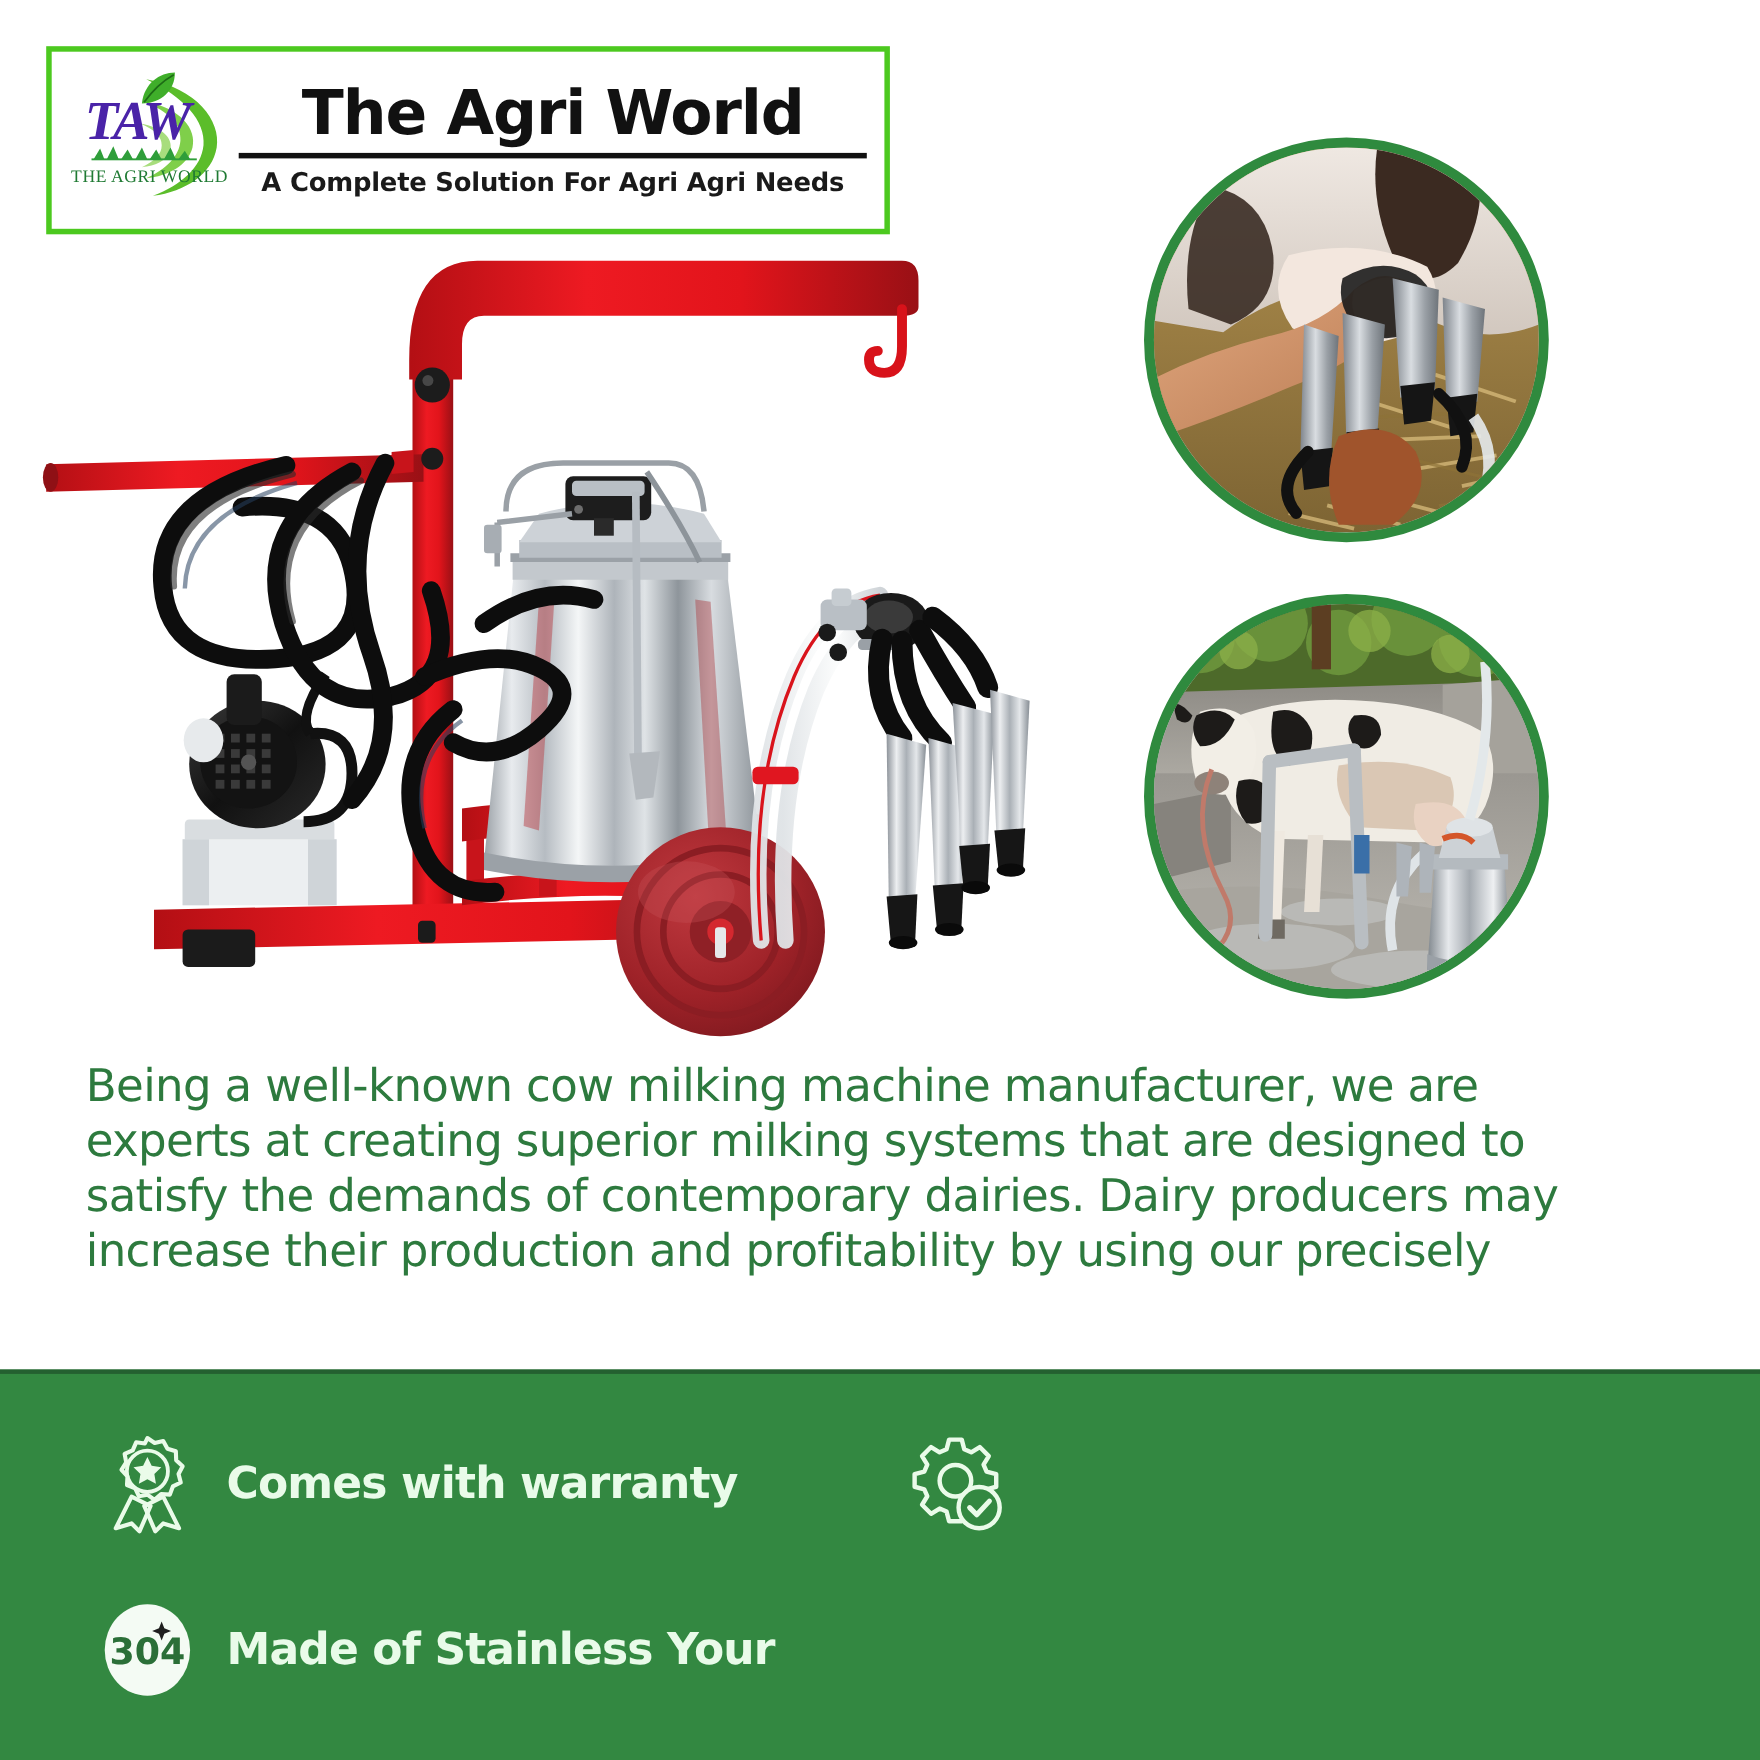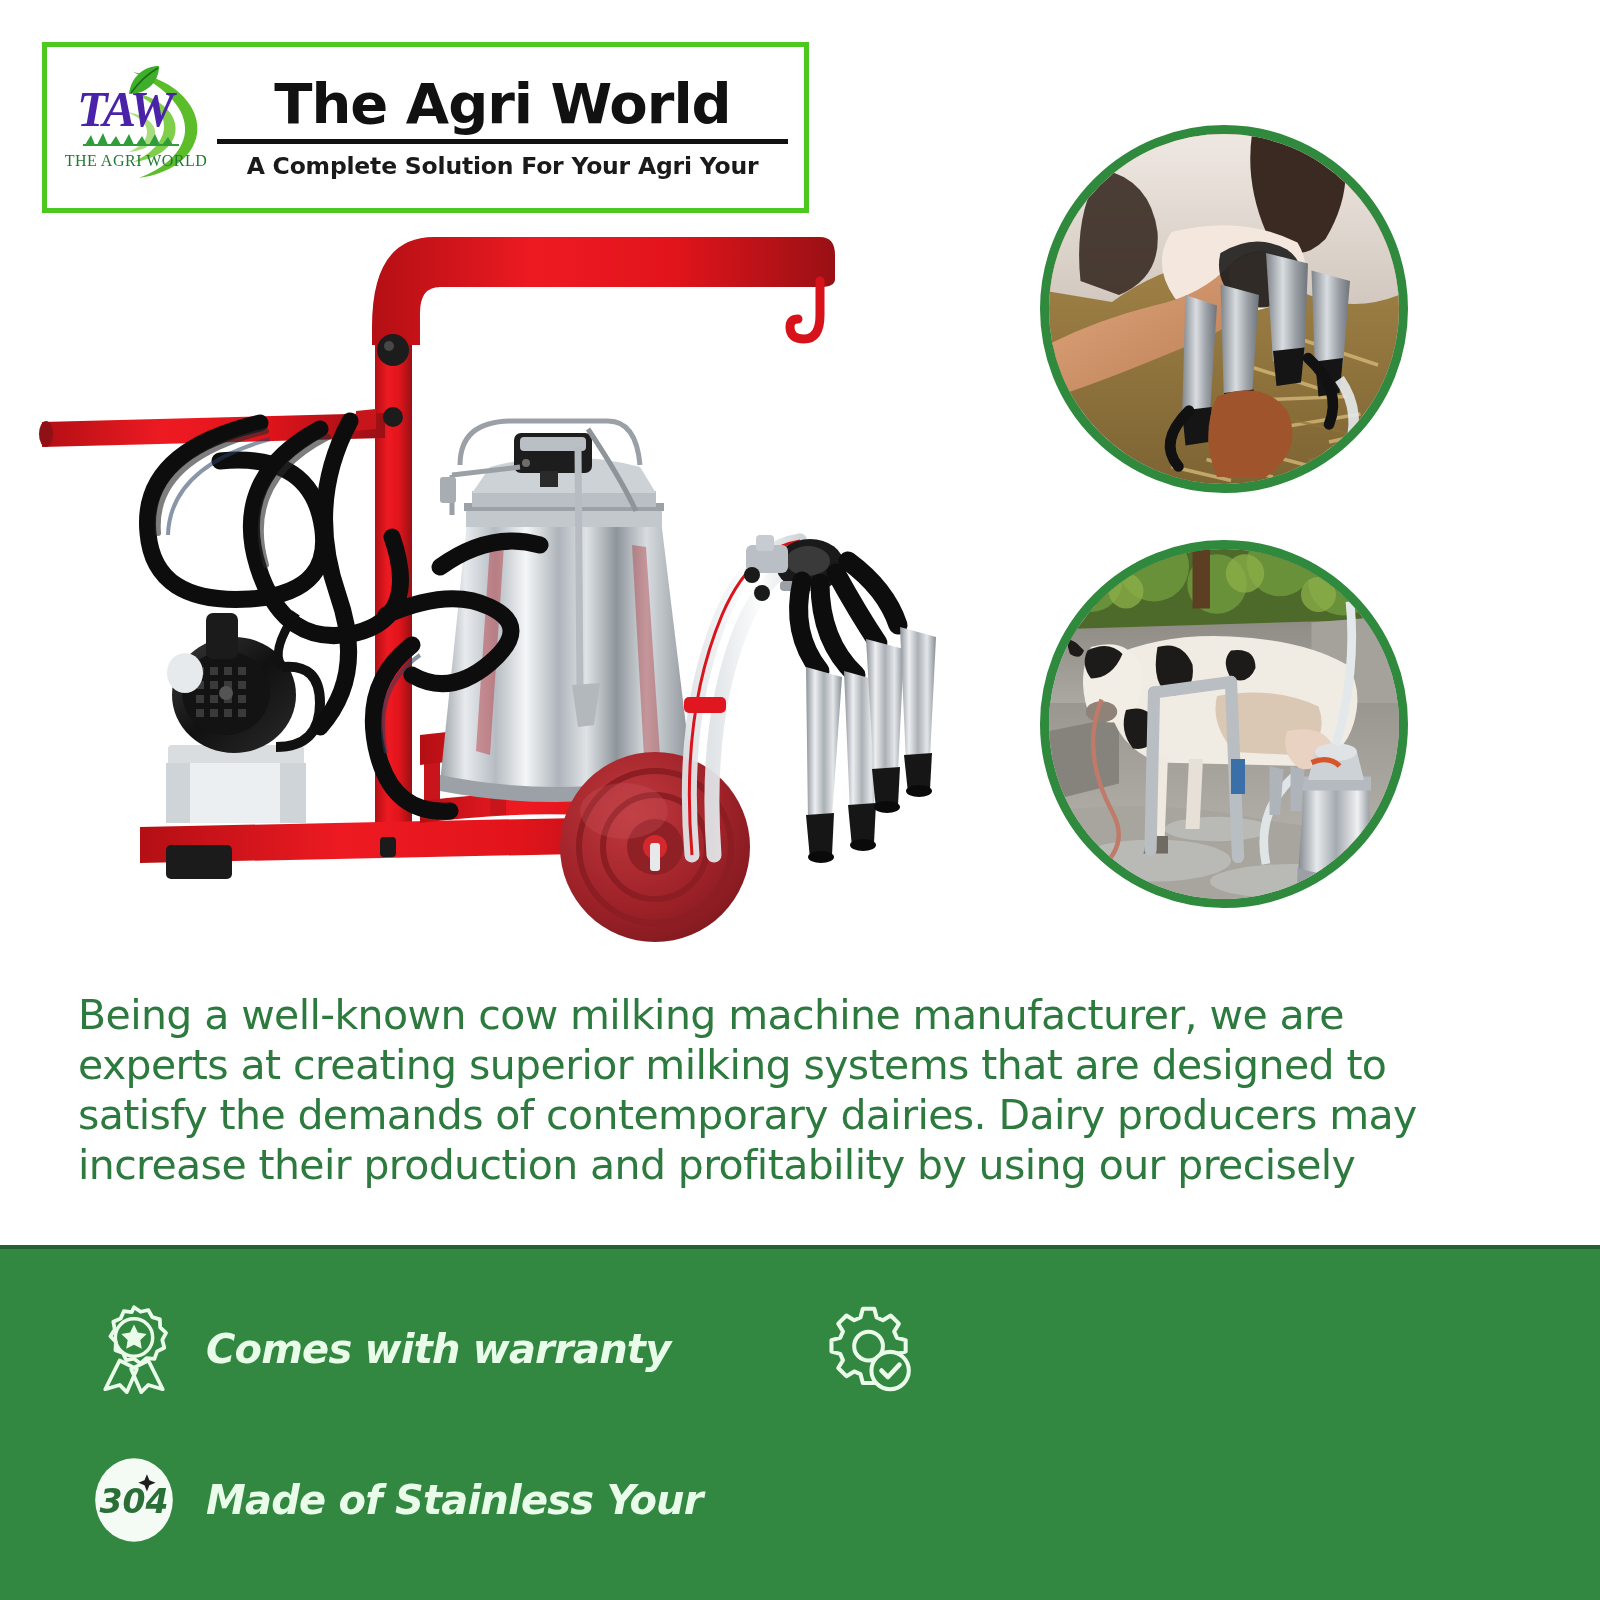--- a/index.html
+++ b/index.html
@@ -56,30 +56,30 @@
   .photo-circle{
     position:absolute; border-radius:50%; overflow:hidden;
     border:9px solid #2f8a3e; background:#cfcfc9;
   }
   .photo-top{ left:1040px; top:125px; width:368px; height:368px; }
   .photo-bottom{ left:1040px; top:540px; width:368px; height:368px; }
   .photo-circle svg{ width:100%; height:100%; display:block; }
 
   
   .desc{
-    position:absolute; left:78px; top:990px; width:1420px;
+    position:absolute; left:78px; top:962px; width:1420px;
     color:#2d7a3e;
     font-family:"DejaVu Sans", sans-serif;
     font-size:41px; line-height:50px; letter-spacing:-.6px;
   }
 
   
   .band{
     position:absolute; left:0; top:1245px; width:1600px; height:355px;
-    background:#338841; border-top:4px solid #246030;font-style:italic;
+    background:#338841; border-top:4px solid #246030;
   }
   .band-grid{
     position:absolute; inset:0;
     display:grid; grid-template-columns:1fr 1fr; grid-template-rows:1fr 1fr;
     padding:24px 40px 24px 88px;
   }
   .feature{ display:flex; align-items:center; gap:26px; }
   .feature-icon{ flex:0 0 92px; width:92px; height:92px; }
   .feature-icon svg{ width:100%; height:100%; display:block; }
   .feature-label{
@@ -107,21 +107,21 @@
     <svg style="position:absolute;left:62px;top:6px;width:40px;height:34px" viewBox="0 0 40 34">
       <path d="M6 30 C8 12 22 2 36 2 C36 18 24 30 6 30 Z" fill="#3fae2a"></path>
       <path d="M8 29 C16 18 26 9 35 4" stroke="#1d6b16" stroke-width="1.6" fill="none"></path>
     </svg>
     <div class="logo-name">THE AGRI WORLD</div>
   </div>
 
   <div class="logo-text">
     <div class="brand-title">The Agri World</div>
     <div class="brand-rule"></div>
-    <div class="brand-tagline">A Complete Solution For Your Agri Your</div>
+    <div class="brand-tagline">A Complete Solution For Agri Agri Needs</div>
   </div>
 </div>
 
 <div class="product">
   <svg viewBox="0 0 960 735">
     <defs>
       <linearGradient id="steel" x1="0" y1="0" x2="1" y2="0">
         <stop offset="0" stop-color="#9aa0a6"></stop>
         <stop offset="0.10" stop-color="#e8ebee"></stop>
         <stop offset="0.22" stop-color="#b6bcc2"></stop>

